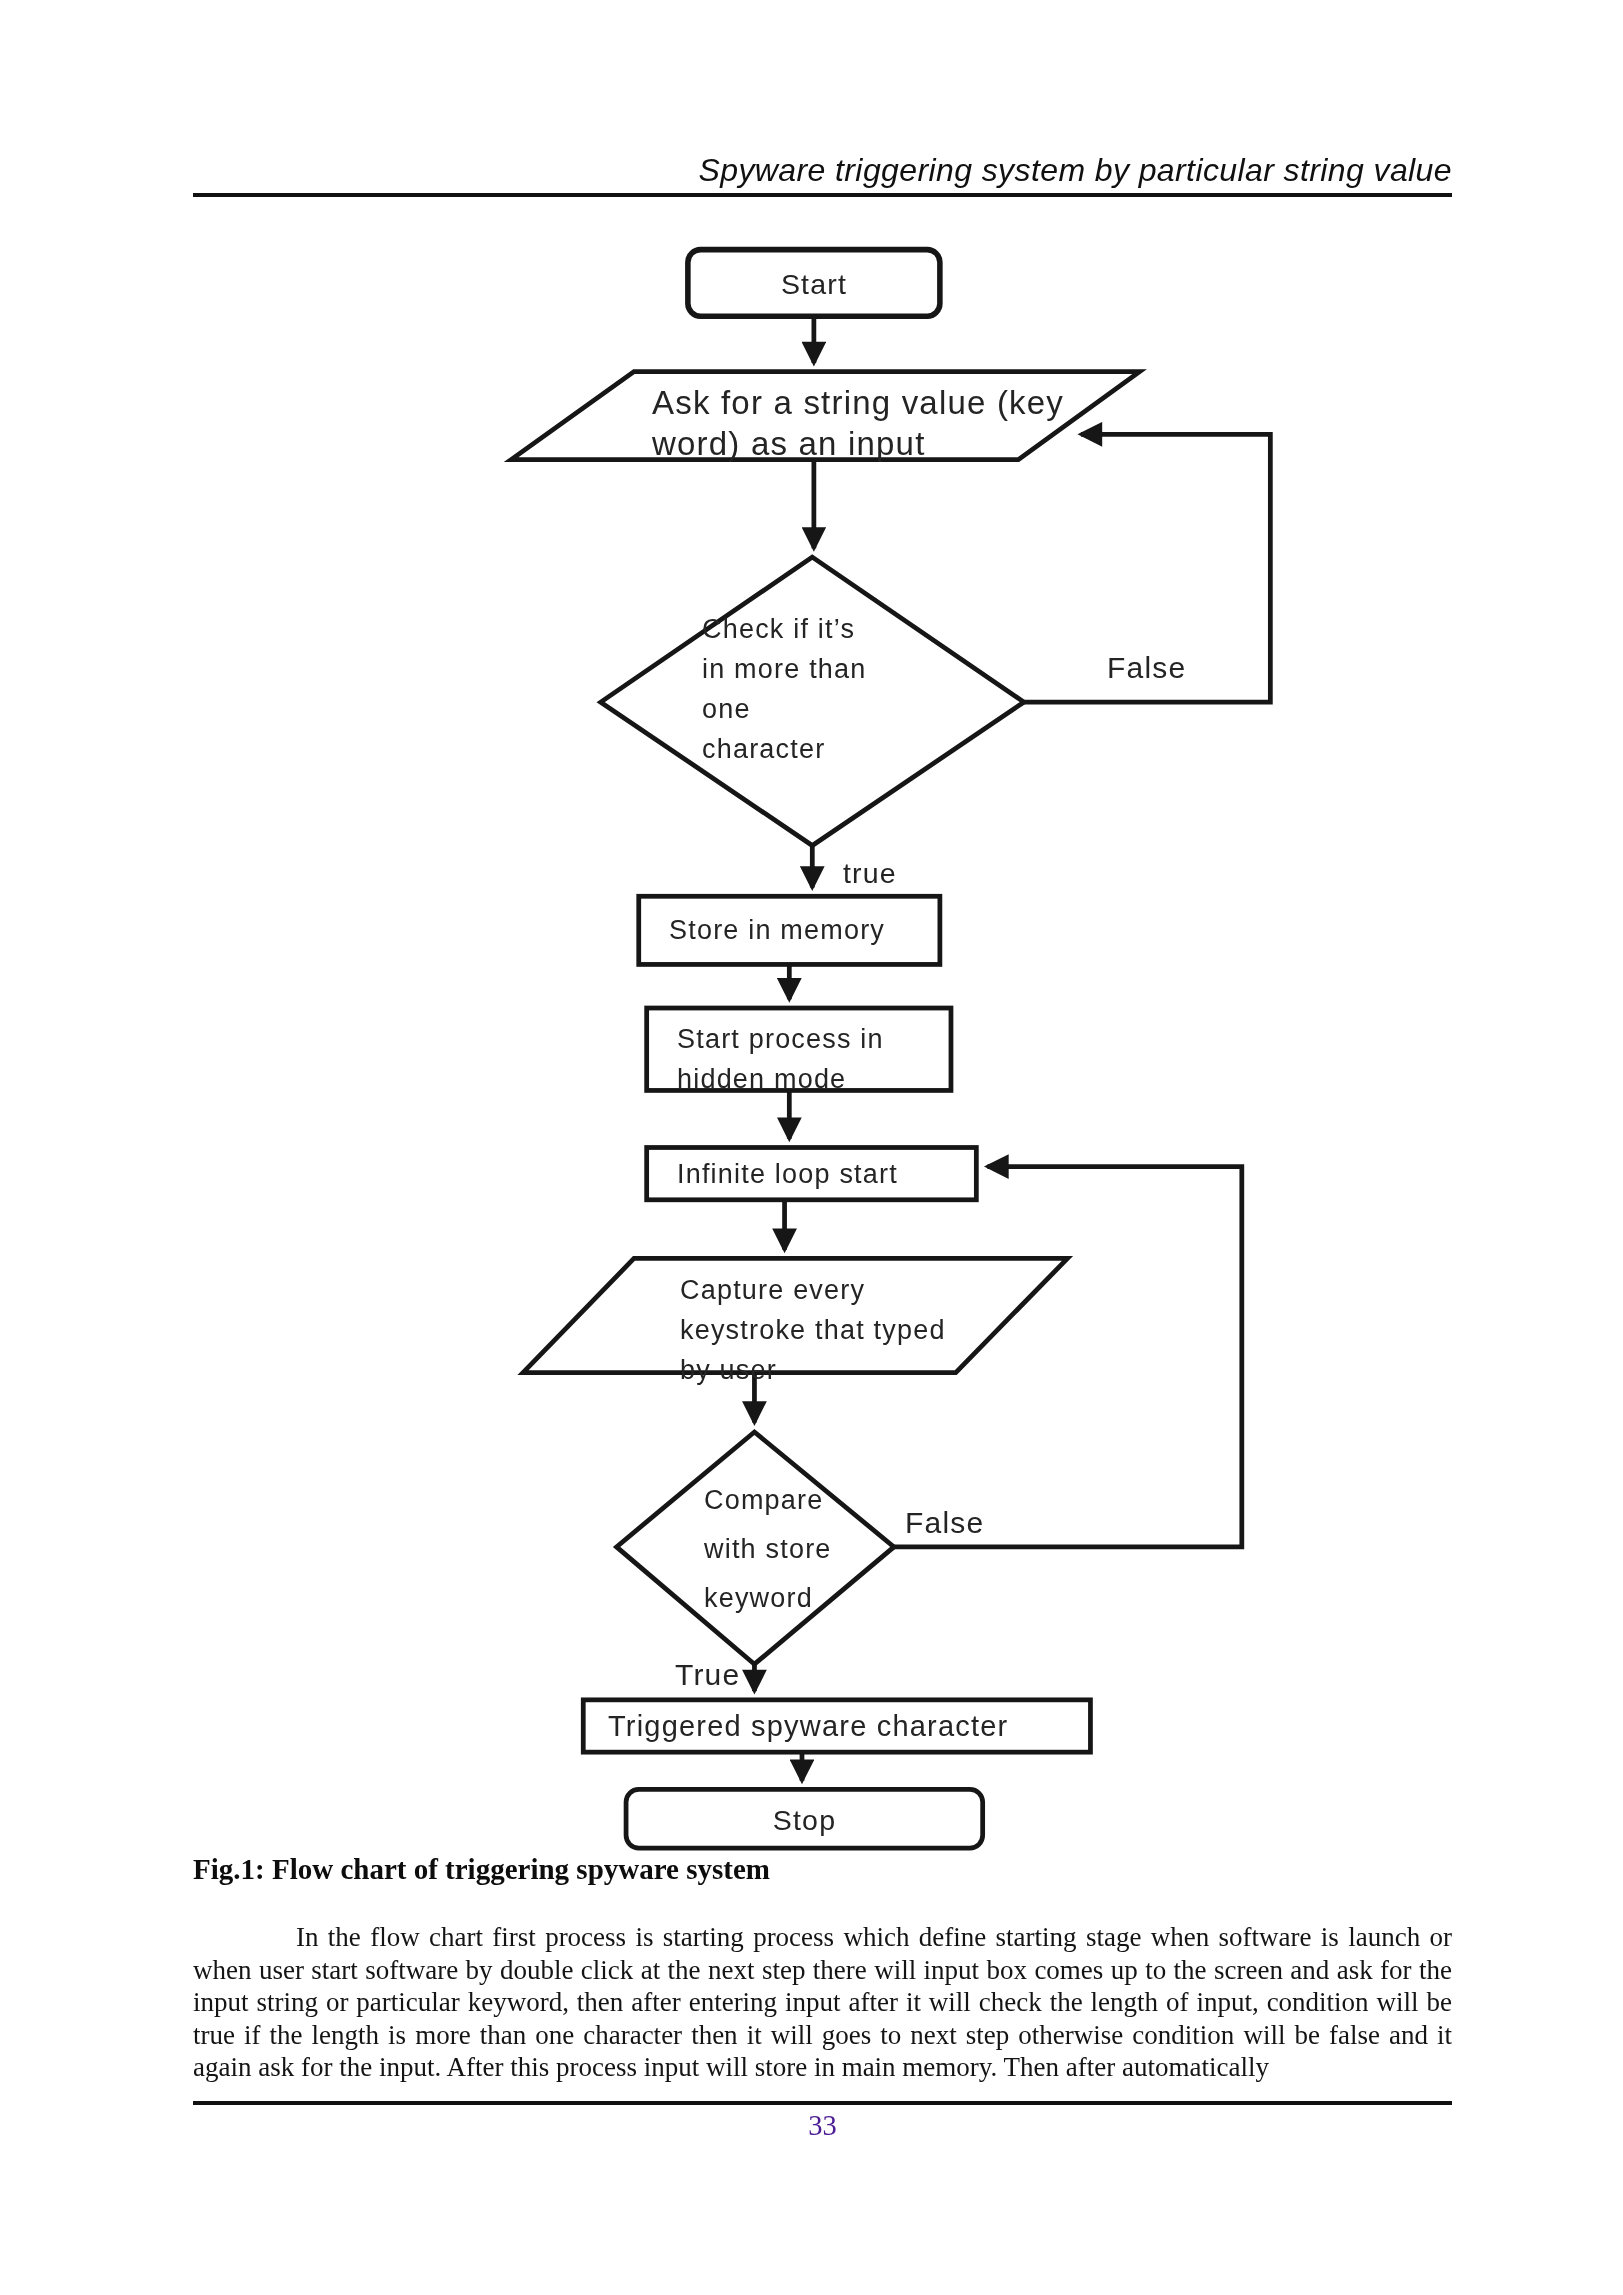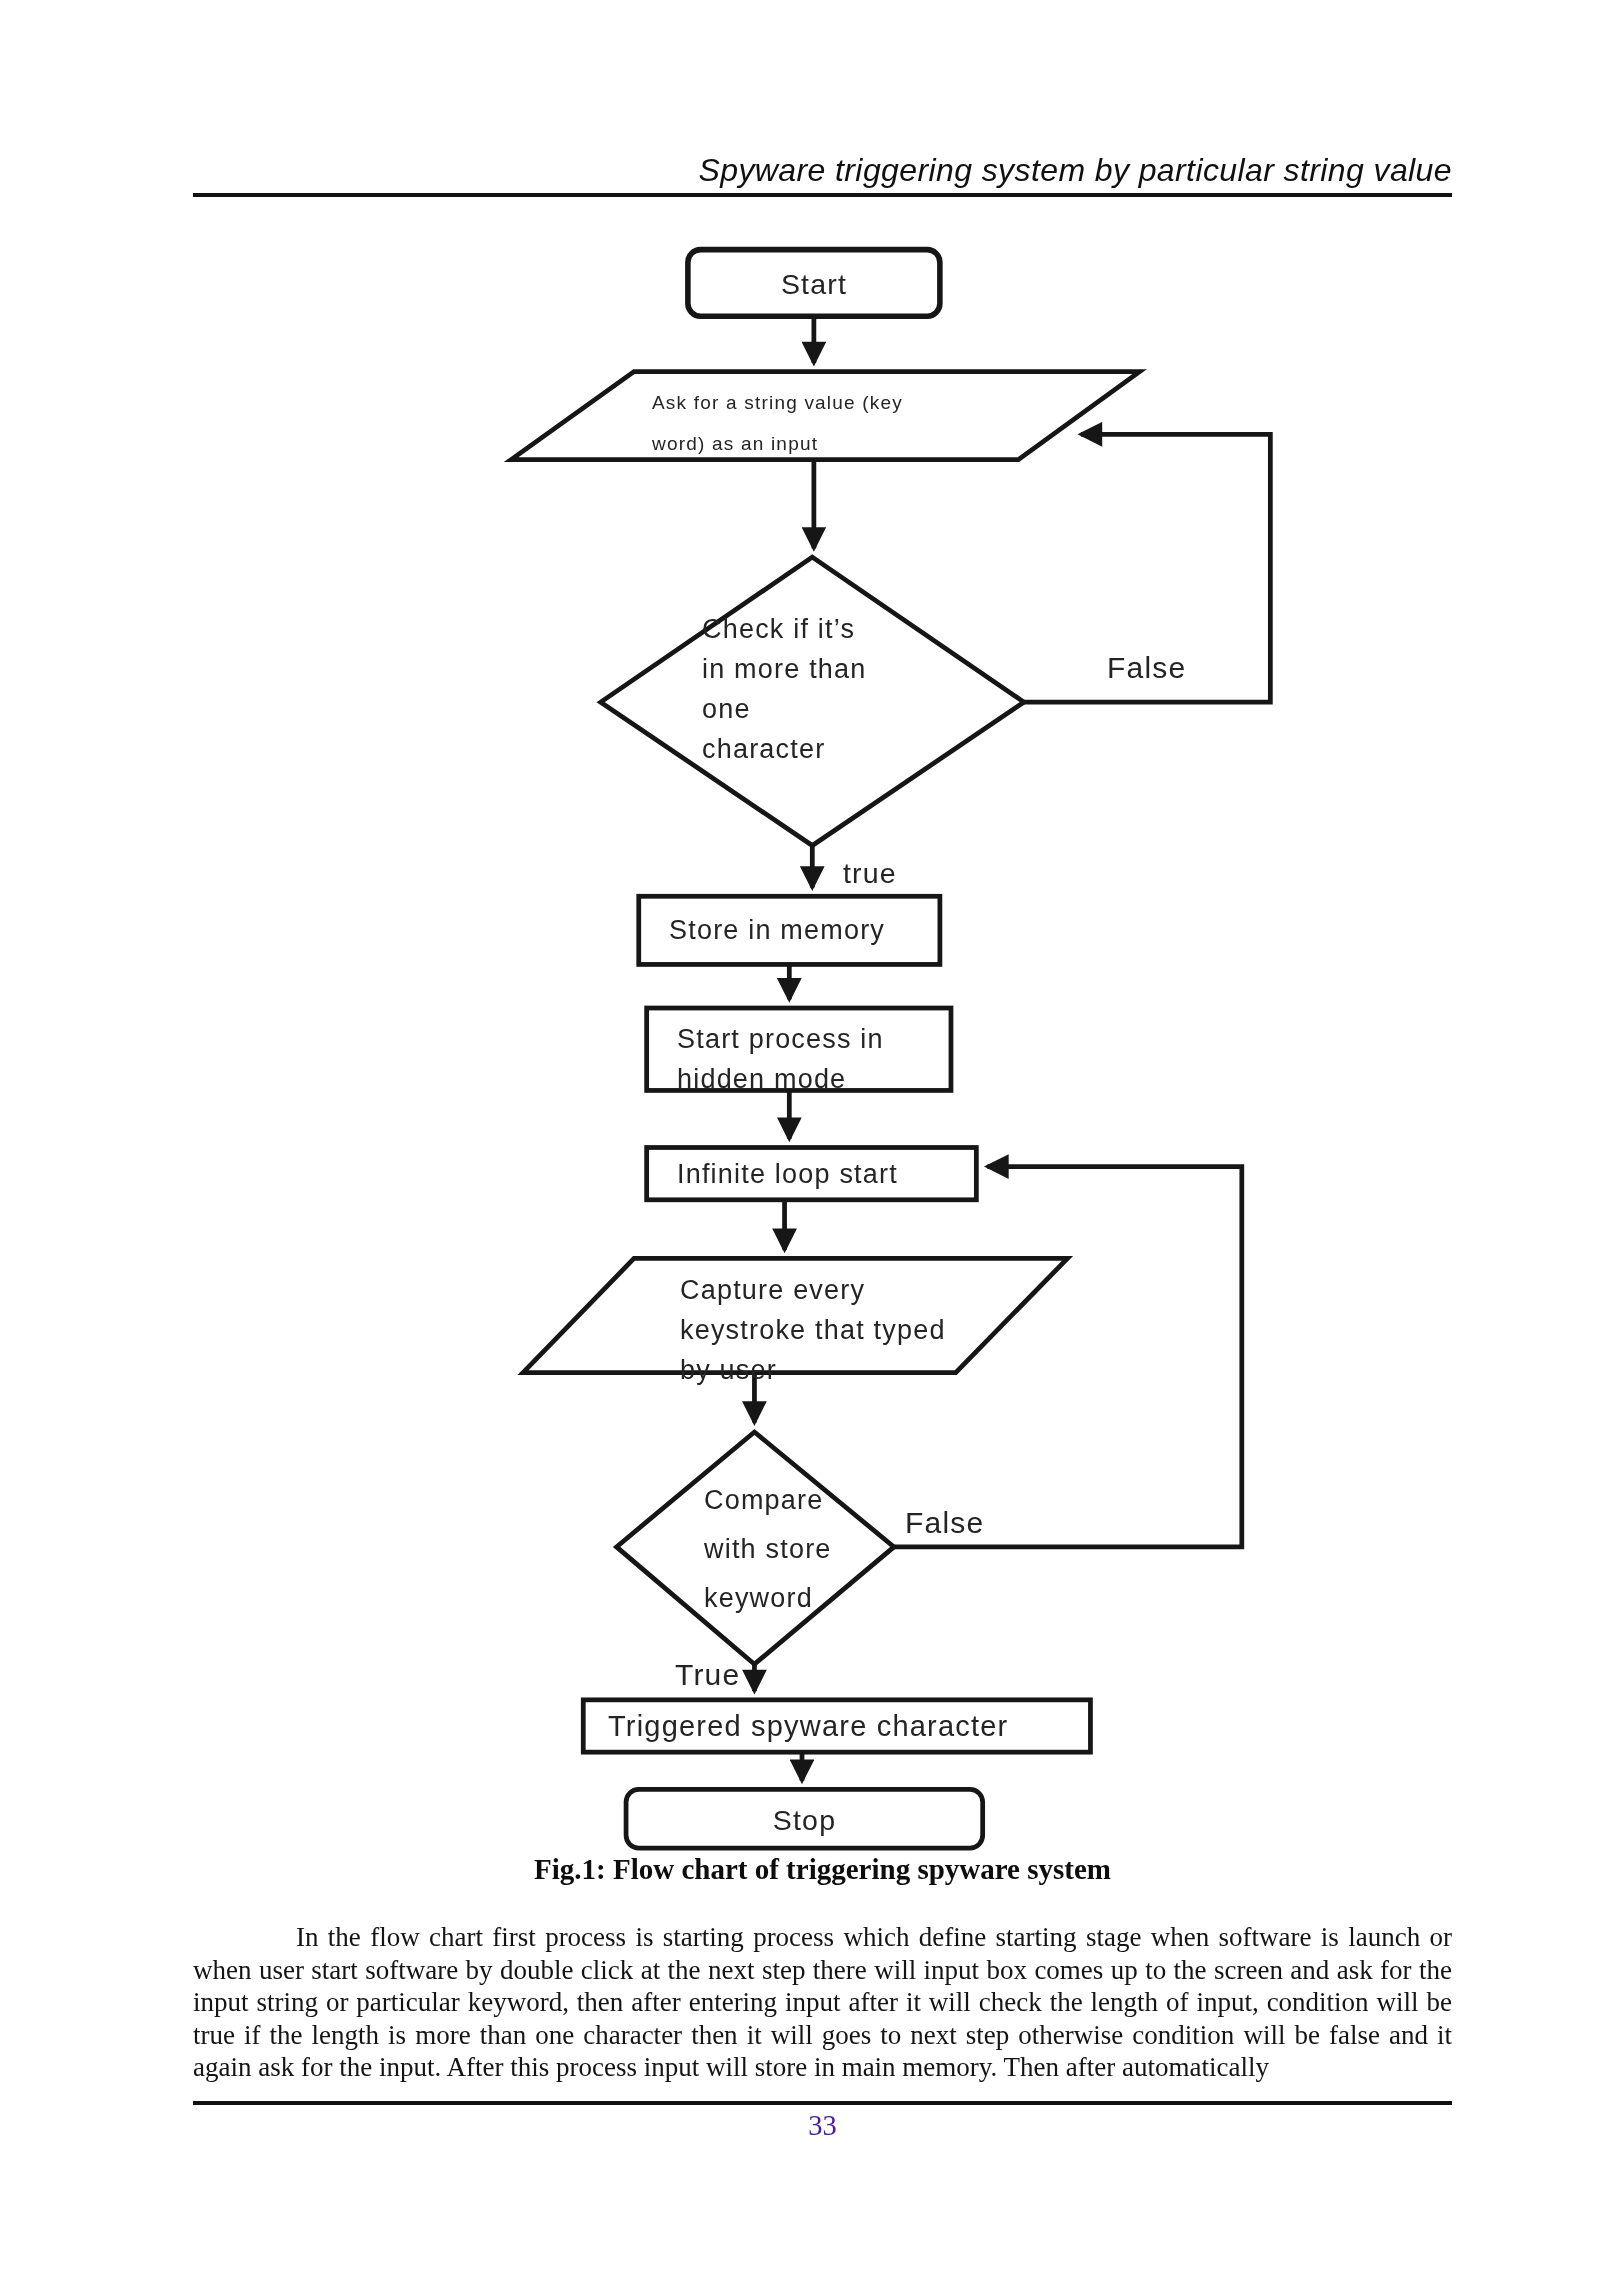--- a/index.html
+++ b/index.html
@@ -38,21 +38,20 @@
     color:#242424;
     font-size:27px;
     letter-spacing:1.2px;
     line-height:40px;
     white-space:pre-line;
   }
   .vcenter{display:flex;align-items:center;}
   .hcenter{justify-content:center;text-align:left;}
   .caption{
     position:absolute;left:193px;top:1853px;width:1259px;
-    text-align:center;
     font-family:"Liberation Serif",serif;
     font-weight:bold;font-size:29px;color:#0d0d0d;
   }
   
   .body-par{
     position:absolute;left:193px;top:1921px;width:1259px;
     font-family:"Liberation Serif",serif;
     font-size:27px;line-height:32.5px;color:#141414;
     text-align:justify;text-indent:103px;
   }
@@ -93,21 +92,21 @@
       <rect x="816" y="1448" width="416" height="66" fill="#fff"></rect>
       <polygon fill="#fff" points="800,1588 1347,1588 1206,1732 660,1732"></polygon>
       <polygon fill="#fff" points="952,1807 1128,1952 952,2100 778,1952"></polygon>
       <rect x="736" y="2145" width="640" height="66" fill="#fff"></rect>
       <rect x="790" y="2258" width="450" height="74" rx="16" fill="#fff"></rect>
     </g>
   </svg>
 
   <div class="flow-label vcenter hcenter" style="left:688px;top:250px;width:252px;height:67px;font-size:28.5px;">Start</div>
 
-  <div class="flow-label" style="left:652px;top:382px;width:444px;font-size:19px;line-height:41px;">Ask for a string value (key
+  <div class="flow-label" style="left:652px;top:382px;width:444px;font-size:33px;line-height:41px;">Ask for a string value (key
 word) as an input</div>
 
   <div class="flow-label" style="left:702px;top:609px;width:238px;">Check if it’s
 in more than
 one
 character</div>
 
   <div class="flow-label" style="left:1107px;top:648px;font-size:30px;">False</div>
 
   <div class="flow-label" style="left:843px;top:853px;font-size:28.5px;">true</div>

